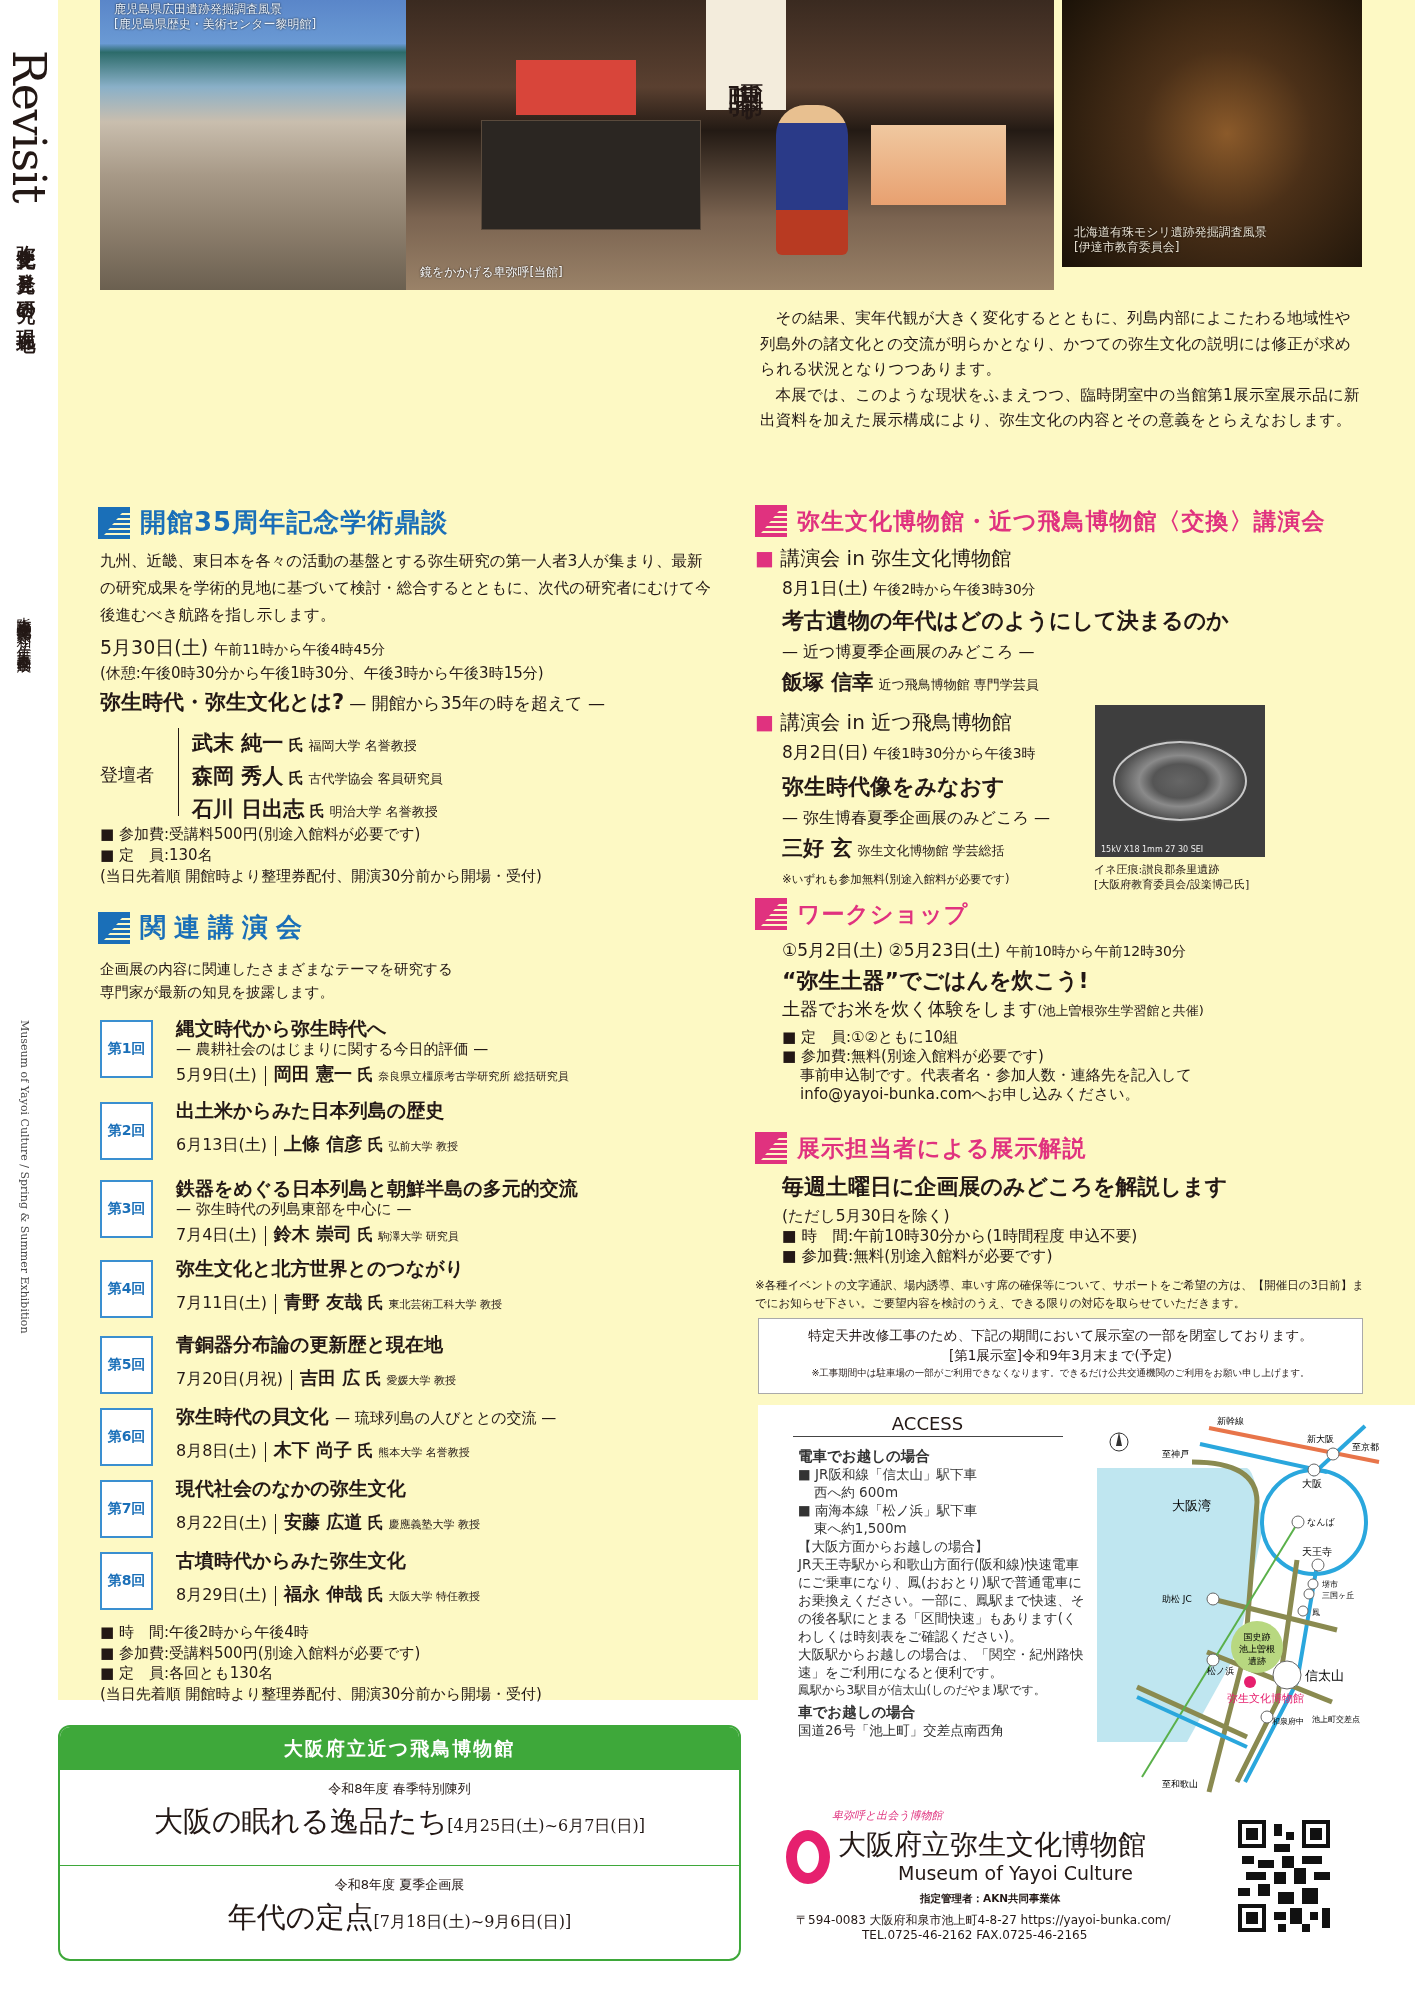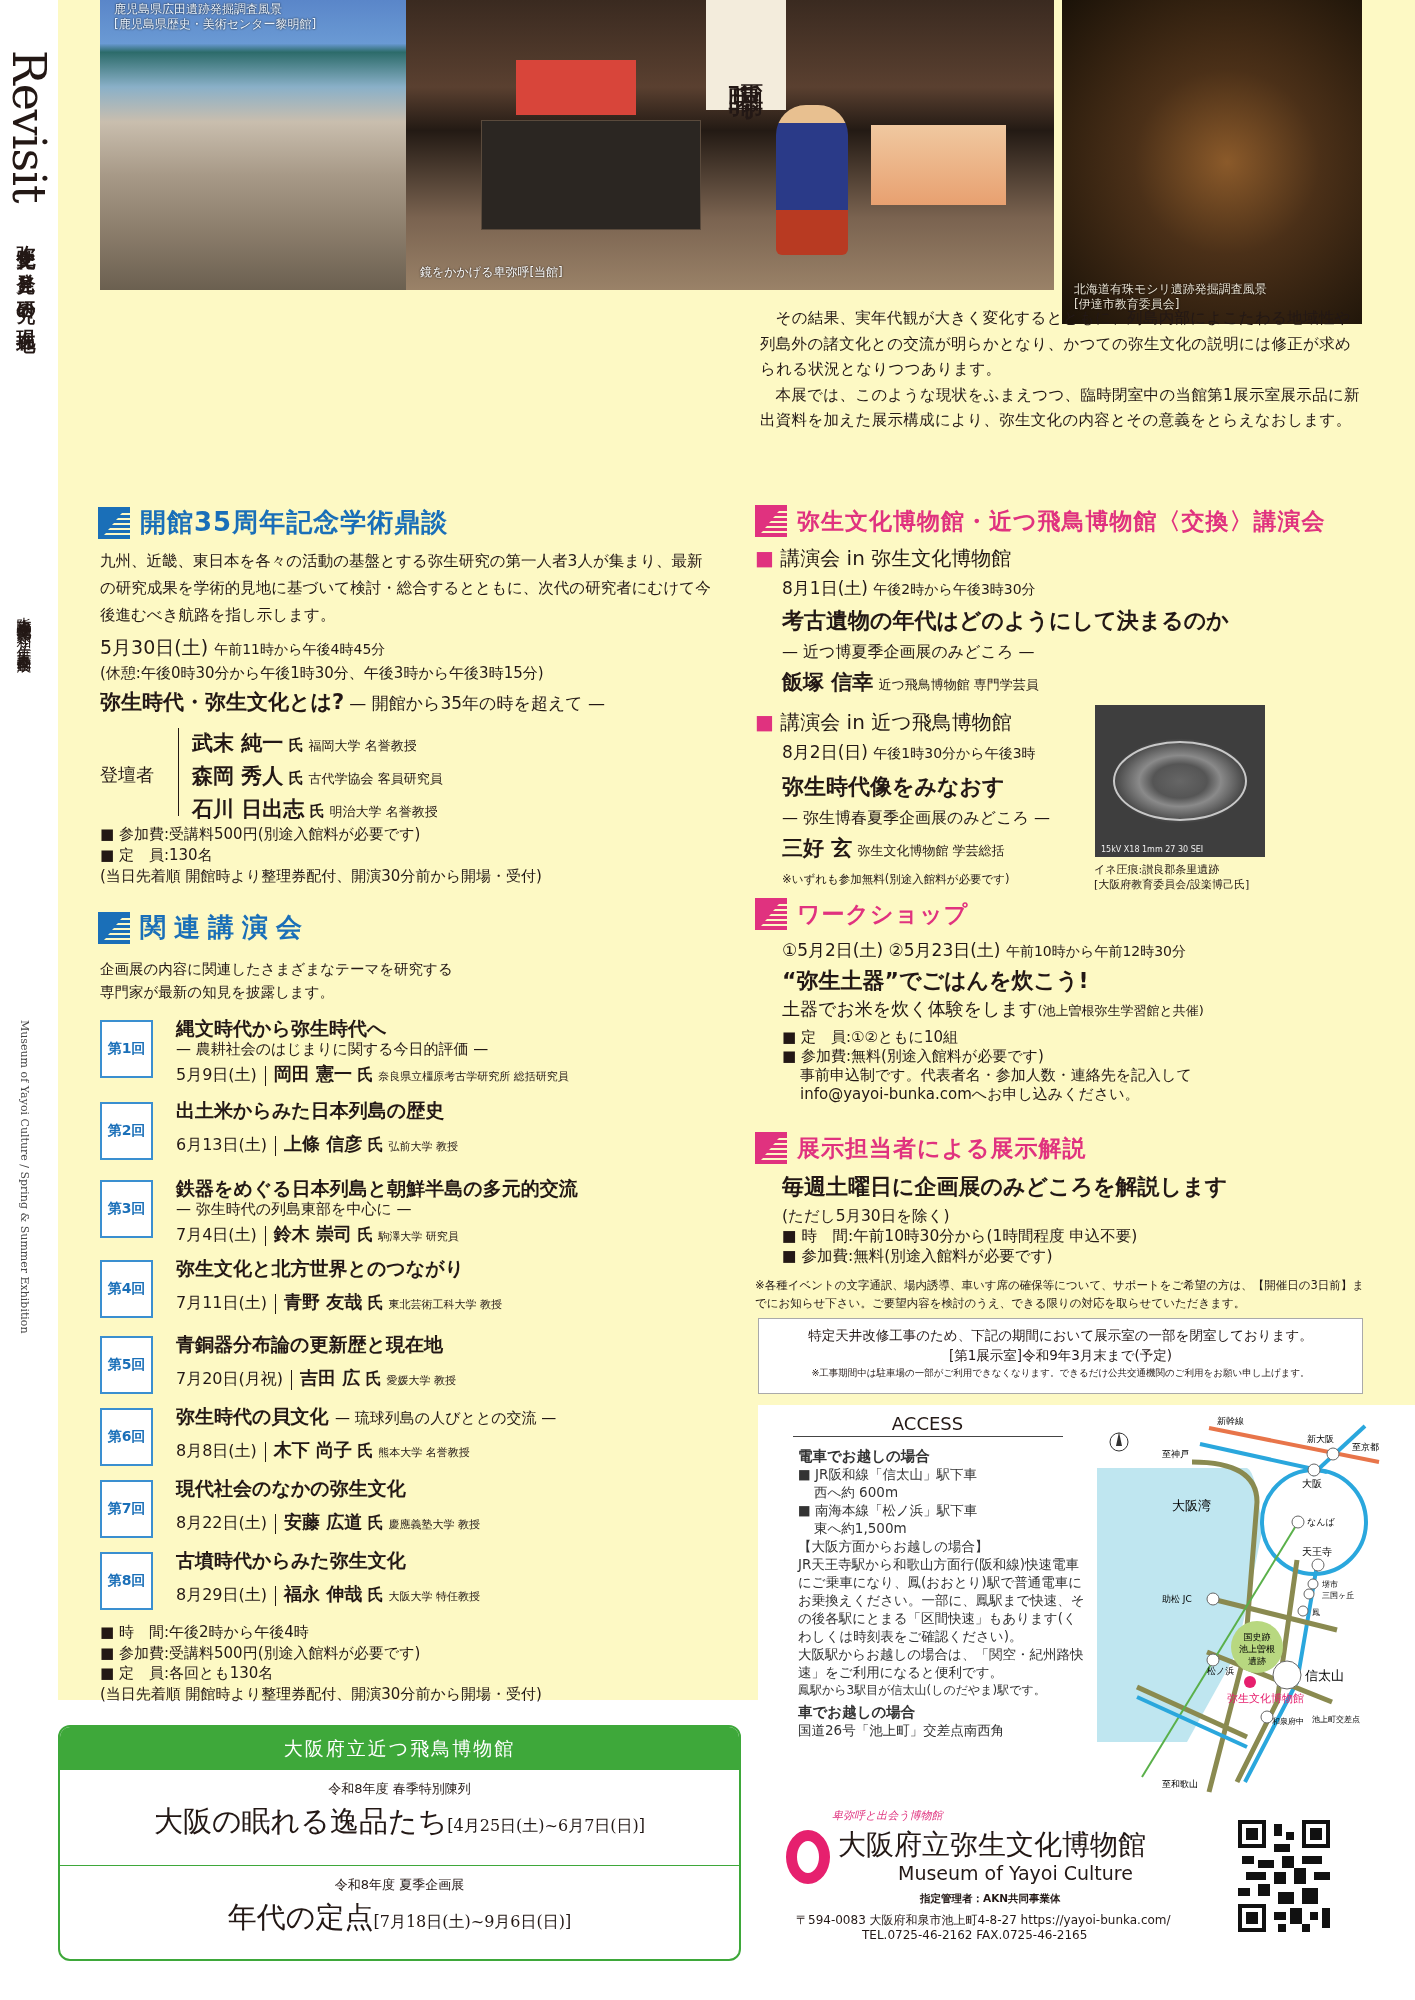--- a/index.html
+++ b/index.html
@@ -10,21 +10,21 @@
 
 .spine{position:absolute;left:0;top:0;width:58px;height:2000px;background:#fff}
 .spine .revisit{position:absolute;left:4px;top:50px;writing-mode:vertical-rl;font-family:"DejaVu Serif","Liberation Serif",serif;font-size:46px;letter-spacing:-1px;color:#231815;line-height:50px}
 .spine .sub{position:absolute;left:14px;top:230px;writing-mode:vertical-rl;font-weight:bold;font-size:19px;letter-spacing:2px}
 .spine .inst{position:absolute;left:14px;top:605px;writing-mode:vertical-rl;font-size:15px;letter-spacing:1px}
 .spine .en{position:absolute;left:18px;top:1020px;writing-mode:vertical-rl;font-family:"DejaVu Serif","Liberation Serif",serif;font-size:11px;color:#444}
 
 .photo{position:absolute;overflow:hidden}
 .p1{left:100px;top:0;width:340px;height:290px;background:linear-gradient(180deg,#5a86c9 0%,#6a9ad4 15%,#2c6b6a 18%,#8ab0c8 30%,#c9beae 42%,#a89a88 60%,#8b7d6b 80%,#6b6050 100%)}
 .p2{left:406px;top:0;width:648px;height:290px;background:linear-gradient(180deg,#3a2a20 0%,#5a4030 30%,#231a14 45%,#7a6350 75%,#9a8268 100%)}
-.p3{left:1062px;top:0;width:300px;height:324px;background:radial-gradient(circle at 55% 50%,#8b5a2a 0%,#4b3018 40%,#1a1208 100%)}
+.p3{left:1062px;top:0;width:300px;height:267px;background:radial-gradient(circle at 55% 50%,#8b5a2a 0%,#4b3018 40%,#1a1208 100%)}
 .photo .cap{position:absolute;color:#fff;font-size:12px;line-height:15px;text-shadow:0 0 2px #000}
 .p1 .cap{left:14px;top:2px;color:#eaf4ff}
 .p2 .cap{left:14px;bottom:10px}
 .p3 .cap{left:12px;bottom:12px;color:#e8e0d0}
 .p2 .banner{position:absolute;left:300px;top:0;width:80px;height:110px;background:#f3ecdc;font-family:"DejaVu Serif",serif;font-size:36px;writing-mode:vertical-rl;text-align:center;color:#231815;line-height:80px}
 .p2 .fig{position:absolute;left:370px;top:105px;width:72px;height:150px;background:linear-gradient(180deg,#e8c090 0 12%,#2a3a88 12% 70%,#b83a22 70% 100%);border-radius:30px 30px 6px 6px}
 .p2 .panel{position:absolute;left:75px;top:120px;width:220px;height:110px;background:#2b2622;border:1px solid #5a4a3c}
 .p2 .redp{position:absolute;left:110px;top:60px;width:120px;height:55px;background:#d8453a}
 .p2 .case{position:absolute;left:465px;top:125px;width:135px;height:80px;background:linear-gradient(#f0c8a0,#e8a070)}
 
@@ -42,21 +42,21 @@
 .lec .badge{position:absolute;left:0;top:4px;width:53px;height:58px;border:2px solid #3a8fd0;background:#fff;color:#1a6fb8;font-weight:bold;font-size:14px;display:flex;align-items:center;justify-content:center}
 .lec .title{position:absolute;left:76px;top:0;font-weight:bold;font-size:19px;white-space:nowrap}
 .lec .title .dash{font-weight:normal;font-size:15px}
 .lec .subt{position:absolute;left:76px;top:24px;font-size:15px;white-space:nowrap}
 .lec .when{position:absolute;left:76px;font-size:16px;white-space:nowrap}
 .lec .when .bar{display:inline-block;width:1px;height:20px;background:#231815;vertical-align:middle;margin:0 8px}
 .lec .when .name{font-weight:bold;font-size:18px}
 .lec .when .aff{font-size:11px}
 .sq::before{content:"■ ";}
 .green-box{position:absolute;left:58px;top:1725px;width:683px;height:236px;border:2px solid #3ea83a;border-radius:12px;overflow:hidden;background:#fff}
-.green-box .gh{height:42px;background:#3ea83a;color:#fff;font-weight:normal;font-size:19px;text-align:center;line-height:42px;letter-spacing:2px}
+.green-box .gh{height:42px;background:#3ea83a;color:#fff;font-weight:bold;font-size:19px;text-align:center;line-height:42px;letter-spacing:2px}
 .green-box .row{height:96px;text-align:center;border-top:1px solid #3ea83a;padding-top:8px}
 .green-box .row:first-of-type{border-top:none}
 .green-box .small{font-size:13px;line-height:22px}
 .green-box .big{font-family:"DejaVu Serif","Liberation Serif",serif;font-size:29px;line-height:42px}
 .green-box .big .dt{font-size:16px}
 .access{position:absolute;left:760px;top:1408px;width:335px;height:380px;background:#fff}
 .access .ah{font-size:18px;text-align:center;border-bottom:1px solid #444;width:270px;margin:4px auto 0;line-height:24px}
 .access .body{font-size:13.5px;line-height:18px;padding:6px 8px 0 38px;color:#333}
 .access .bh{font-weight:bold;font-size:14.5px;margin-top:4px}
 .map{position:absolute;left:1092px;top:1412px;width:310px;height:395px;background:#fff}

